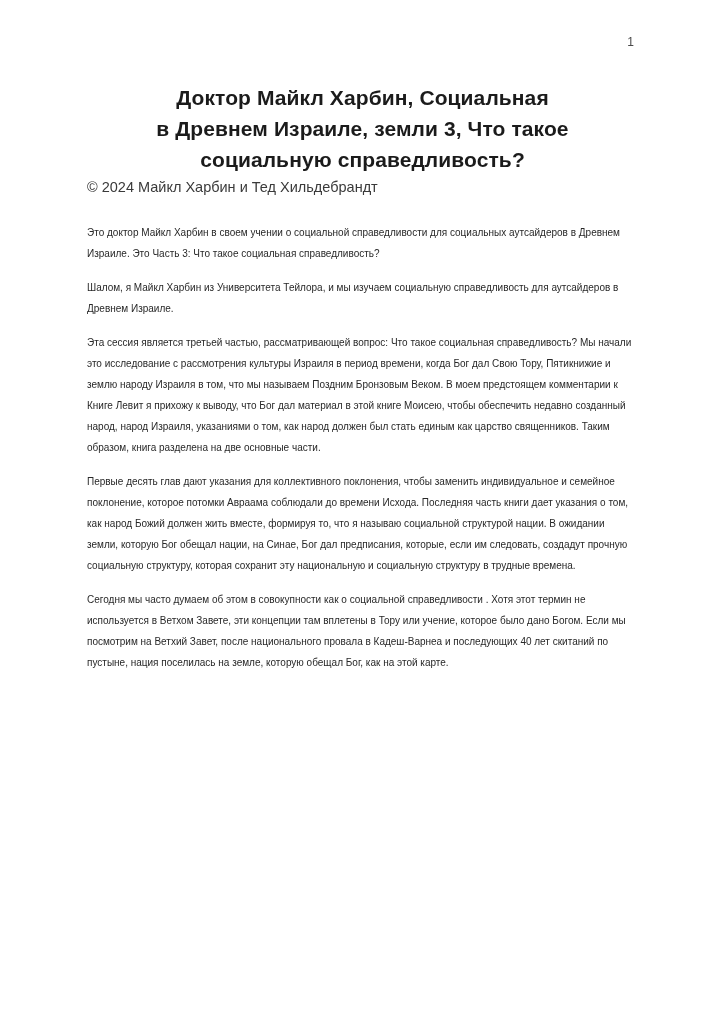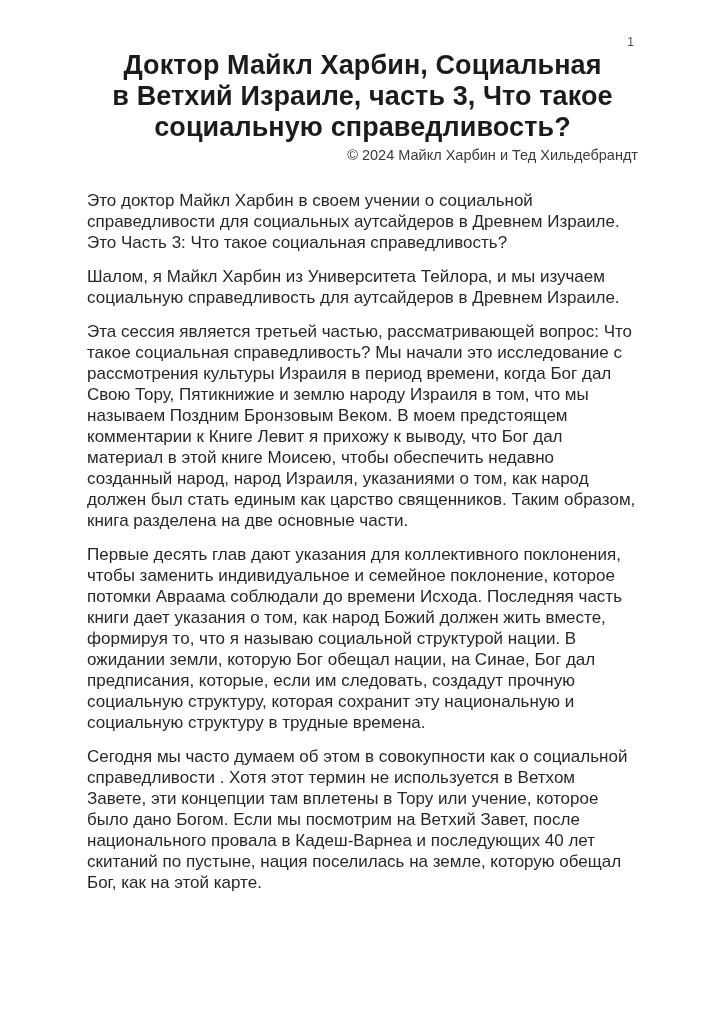--- a/index.html
+++ b/index.html
@@ -18,55 +18,56 @@
     overflow: hidden;
   }
   .page-number {
     text-align: right;
     font-size: 12px;
     line-height: 16px;
     color: #4a4a4a;
     padding-right: 4px;
   }
   .doc-title {
+    margin-top: 32px;
     text-align: center;
-    font-size: 27px;
+    font-size: 21px;
     font-weight: bold;
     line-height: 31px;
     color: #1b1b1b;
     letter-spacing: 0.1px;
   }
   .copyright {
     margin-top: 2px;
-    text-align: right;
+    text-align: left;
     font-size: 14.5px;
     line-height: 20px;
     color: #3a3a3a;
   }
   .doc-body {
     margin-top: 25px;
-    font-size: 17px;
+    font-size: 10px;
     line-height: 21px;
     color: #282828;
   }
   .doc-body p {
     margin: 0 0 13px 0;
     text-align: left;
   }
 </style>
 </head>
 <body>
 
 <div class="page">
 
   <div class="page-number">1</div>
 
   <div class="doc-title">
     <div>Доктор Майкл Харбин, Социальная</div>
-    <div>в Ветхий Израиле, часть 3, Что такое</div>
+    <div>в Древнем Израиле, земли 3, Что такое</div>
     <div>социальную справедливость?</div>
   </div>
 
   <div class="copyright">© 2024 Майкл Харбин и Тед Хильдебрандт</div>
 
   <div class="doc-body">
     <p>Это доктор Майкл Харбин в своем учении о социальной справедливости для социальных аутсайдеров в Древнем Израиле. Это Часть 3: Что такое социальная справедливость?</p>
     <p>Шалом, я Майкл Харбин из Университета Тейлора, и мы изучаем социальную справедливость для аутсайдеров в Древнем Израиле.</p>
     <p>Эта сессия является третьей частью, рассматривающей вопрос: Что такое социальная справедливость? Мы начали это исследование с рассмотрения культуры Израиля в период времени, когда Бог дал Свою Тору, Пятикнижие и землю народу Израиля в том, что мы называем Поздним Бронзовым Веком. В моем предстоящем комментарии к Книге Левит я прихожу к выводу, что Бог дал материал в этой книге Моисею, чтобы обеспечить недавно созданный народ, народ Израиля, указаниями о том, как народ должен был стать единым как царство священников. Таким образом, книга разделена на две основные части.</p>
     <p>Первые десять глав дают указания для коллективного поклонения, чтобы заменить индивидуальное и семейное поклонение, которое потомки Авраама соблюдали до времени Исхода. Последняя часть книги дает указания о том, как народ Божий должен жить вместе, формируя то, что я называю социальной структурой нации. В ожидании земли, которую Бог обещал нации, на Синае, Бог дал предписания, которые, если им следовать, создадут прочную социальную структуру, которая сохранит эту национальную и социальную структуру в трудные времена.</p>

